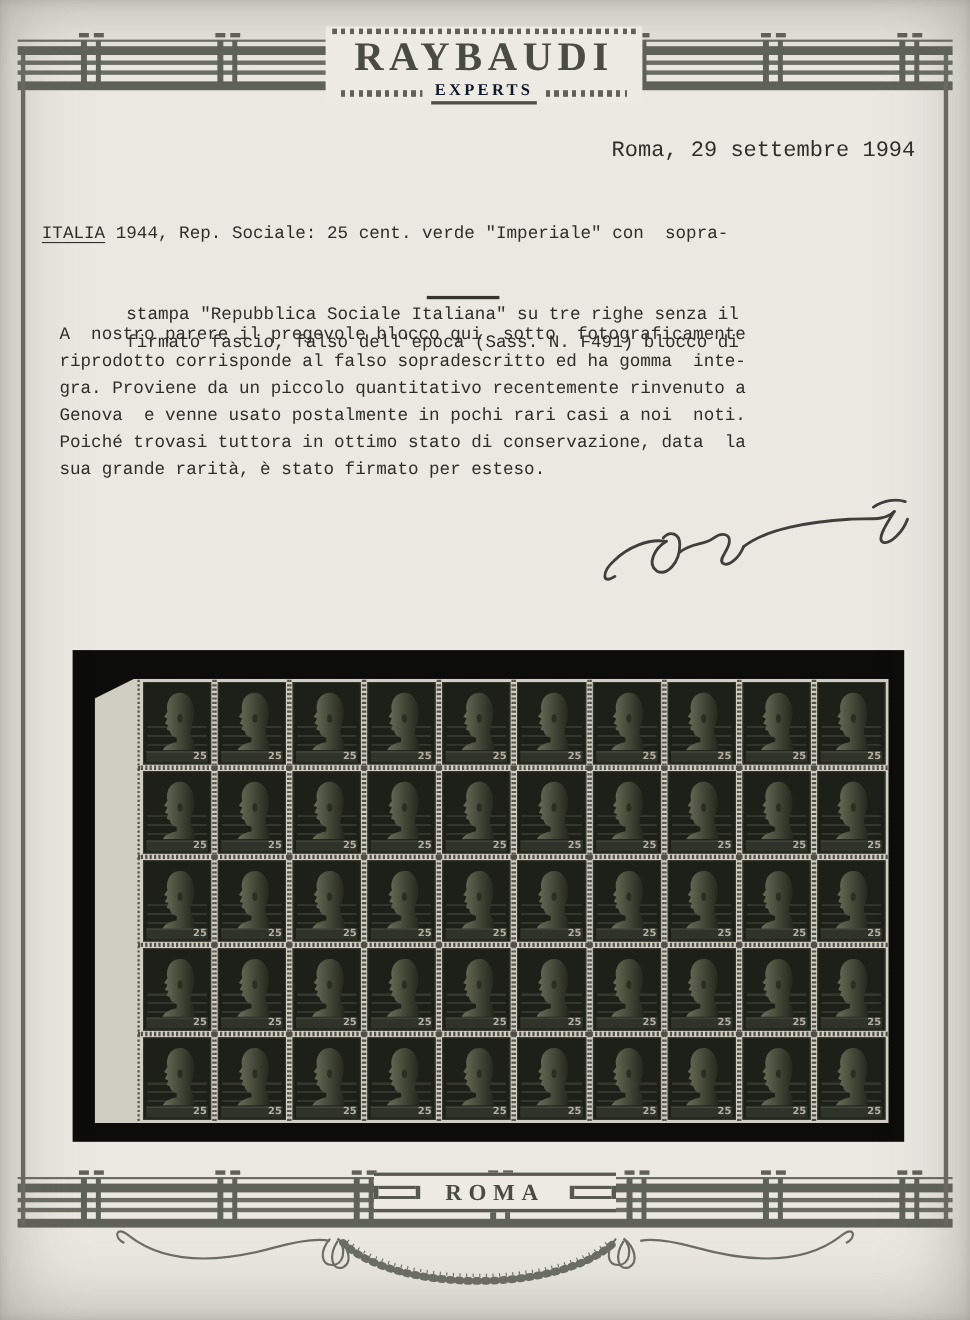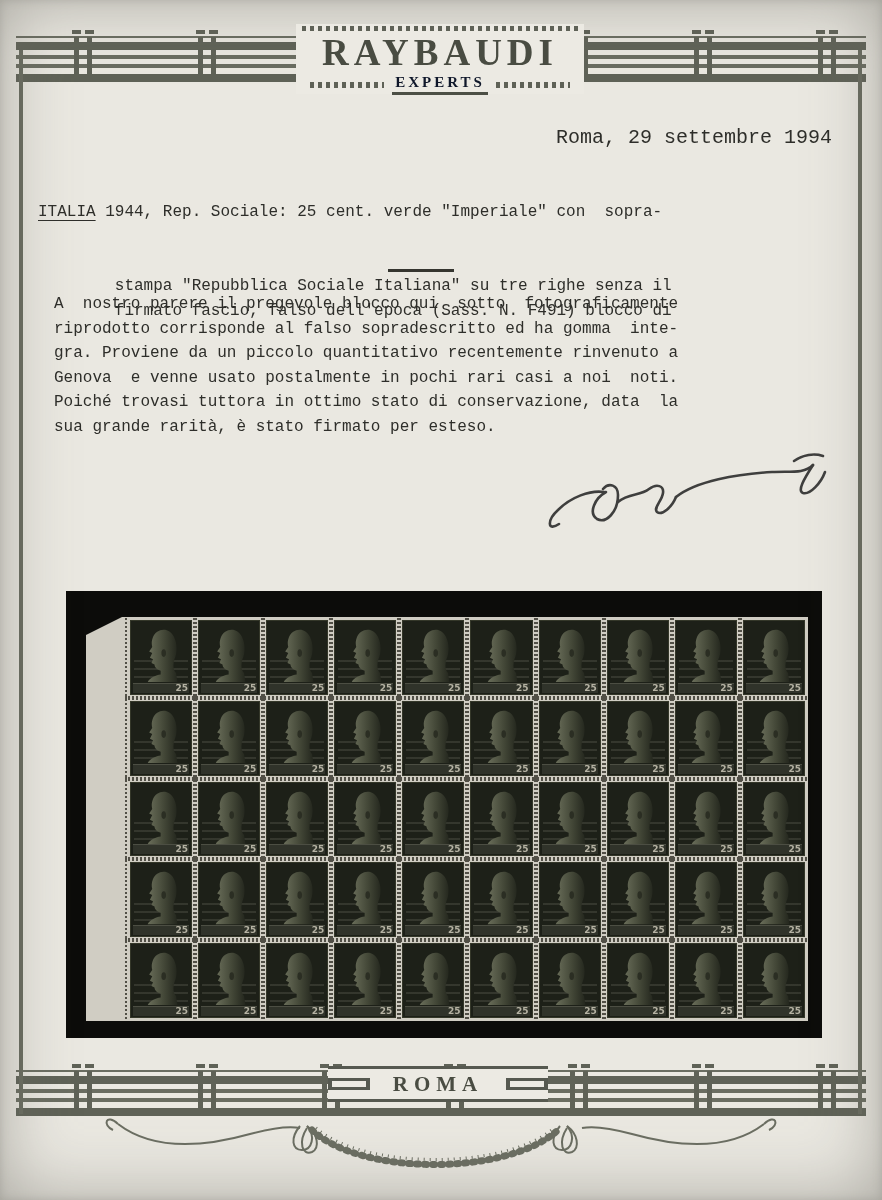--- a/index.html
+++ b/index.html
@@ -67,21 +67,21 @@
   .stamp::after{content:"";position:absolute;inset:-6px;border:2px dotted #514f46;pointer-events:none;}
   .stamp::before{content:"";position:absolute;left:3px;right:3px;top:54%;height:18px;
          background:repeating-linear-gradient(180deg,rgba(195,193,176,.14) 0 2px,transparent 2px 8px);}
   .portrait{position:absolute;left:6%;top:4%;width:88%;height:80%;}
   .band{position:absolute;left:2px;right:2px;bottom:1px;height:9px;
          background:rgba(190,188,170,.12);border-top:1px solid rgba(190,188,170,.2);}
   .value{position:absolute;right:3px;bottom:1px;font-size:9px;font-weight:bold;
          font-family:"DejaVu Sans",sans-serif;color:#b5b2a3;line-height:10px;}
 
   
-  .roma-plate{position:absolute;left:328px;top:1066px;width:220px;height:30px;background:#eceae3;
+  .roma-plate{position:absolute;left:340px;top:1066px;width:220px;height:30px;background:#eceae3;
          border-top:3px solid #565950;border-bottom:3px solid #565950;z-index:2;
          display:flex;align-items:center;justify-content:space-between;gap:23px;}
   .rail-seg{width:44px;height:12px;border-left:4px solid #565950;border-right:4px solid #565950;
          background:linear-gradient(180deg,#565950 0 3px,transparent 3px 9px,#565950 9px 12px);}
   .roma-label{font-family:"Liberation Serif","DejaVu Serif",serif;font-weight:bold;font-size:21px;
          letter-spacing:6px;color:#494c42;line-height:22px;}
   .garland{position:absolute;left:0;top:1104px;width:882px;height:96px;}
 </style>
 </head>
 <body>

